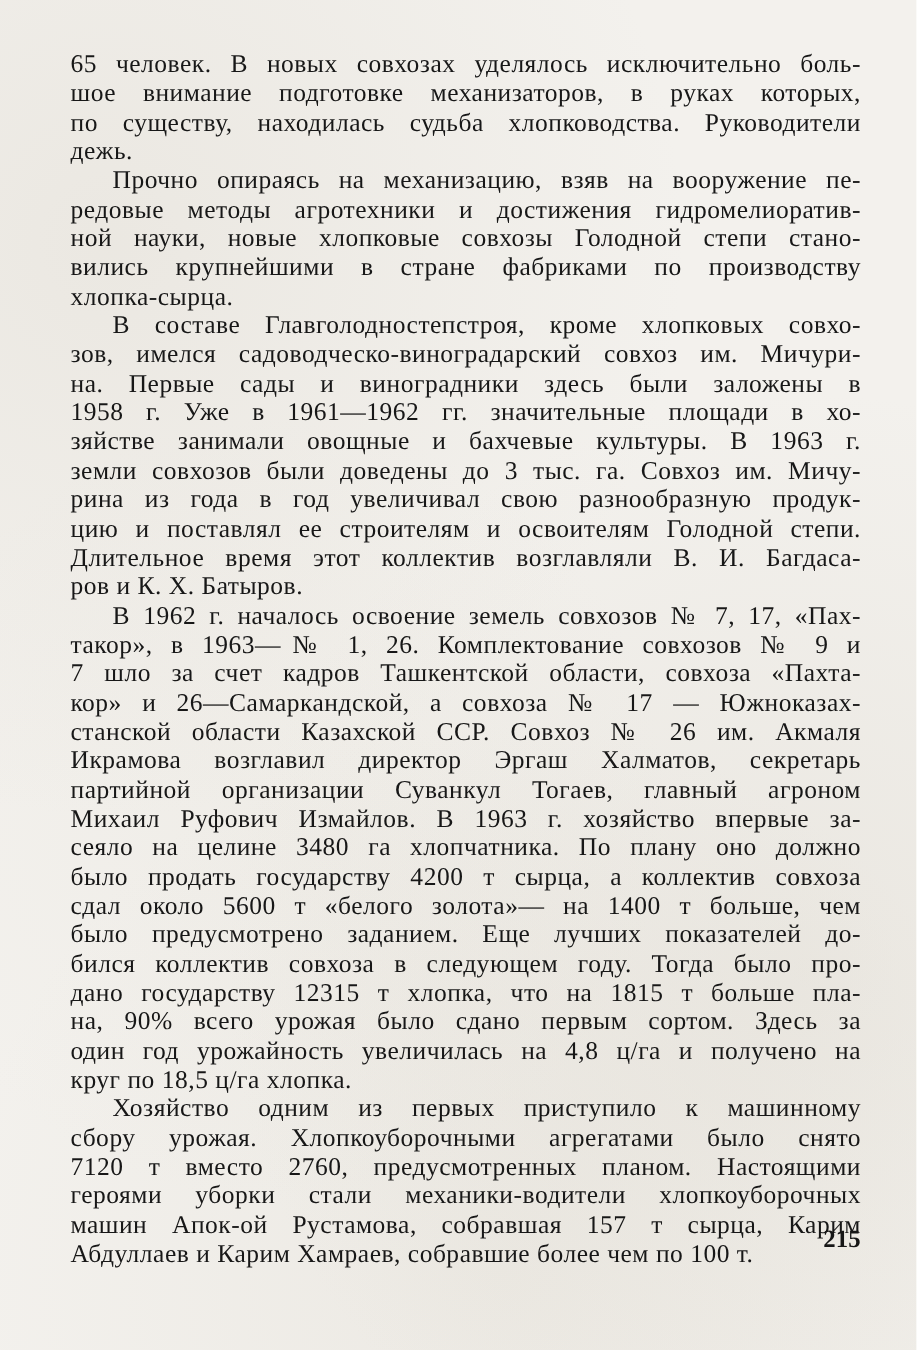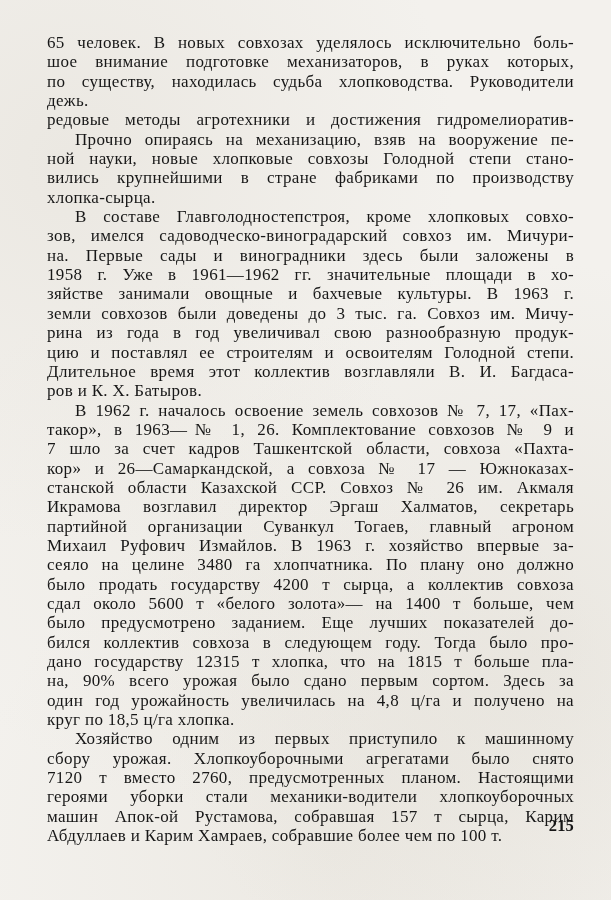--- a/index.html
+++ b/index.html
@@ -71,22 +71,22 @@
   <div id="textblock">
 
     <p class="para">
       <span class="ln">65 человек. В новых совхозах уделялось исключительно боль-</span>
       <span class="ln">шое внимание подготовке механизаторов, в руках которых,</span>
       <span class="ln">по существу, находилась судьба хлопководства. Руководители</span>
       <span class="ln last">дежь.</span>
     </p>
 
     <p class="para">
+      <span class="ln indent">Прочно опираясь на механизацию, взяв на вооружение пе-</span>
       <span class="ln">редовые методы агротехники и достижения гидромелиоратив-</span>
-      <span class="ln indent">Прочно опираясь на механизацию, взяв на вооружение пе-</span>
       <span class="ln">ной науки, новые хлопковые совхозы Голодной степи стано-</span>
       <span class="ln">вились крупнейшими в стране фабриками по производству</span>
       <span class="ln last">хлопка-сырца.</span>
     </p>
 
     <p class="para">
       <span class="ln indent">В составе Главголодностепстроя, кроме хлопковых совхо-</span>
       <span class="ln">зов, имелся садоводческо-виноградарский совхоз им. Мичури-</span>
       <span class="ln">на. Первые сады и виноградники здесь были заложены в</span>
       <span class="ln">1958 г. Уже в 1961—1962 гг. значительные площади в хо-</span>

